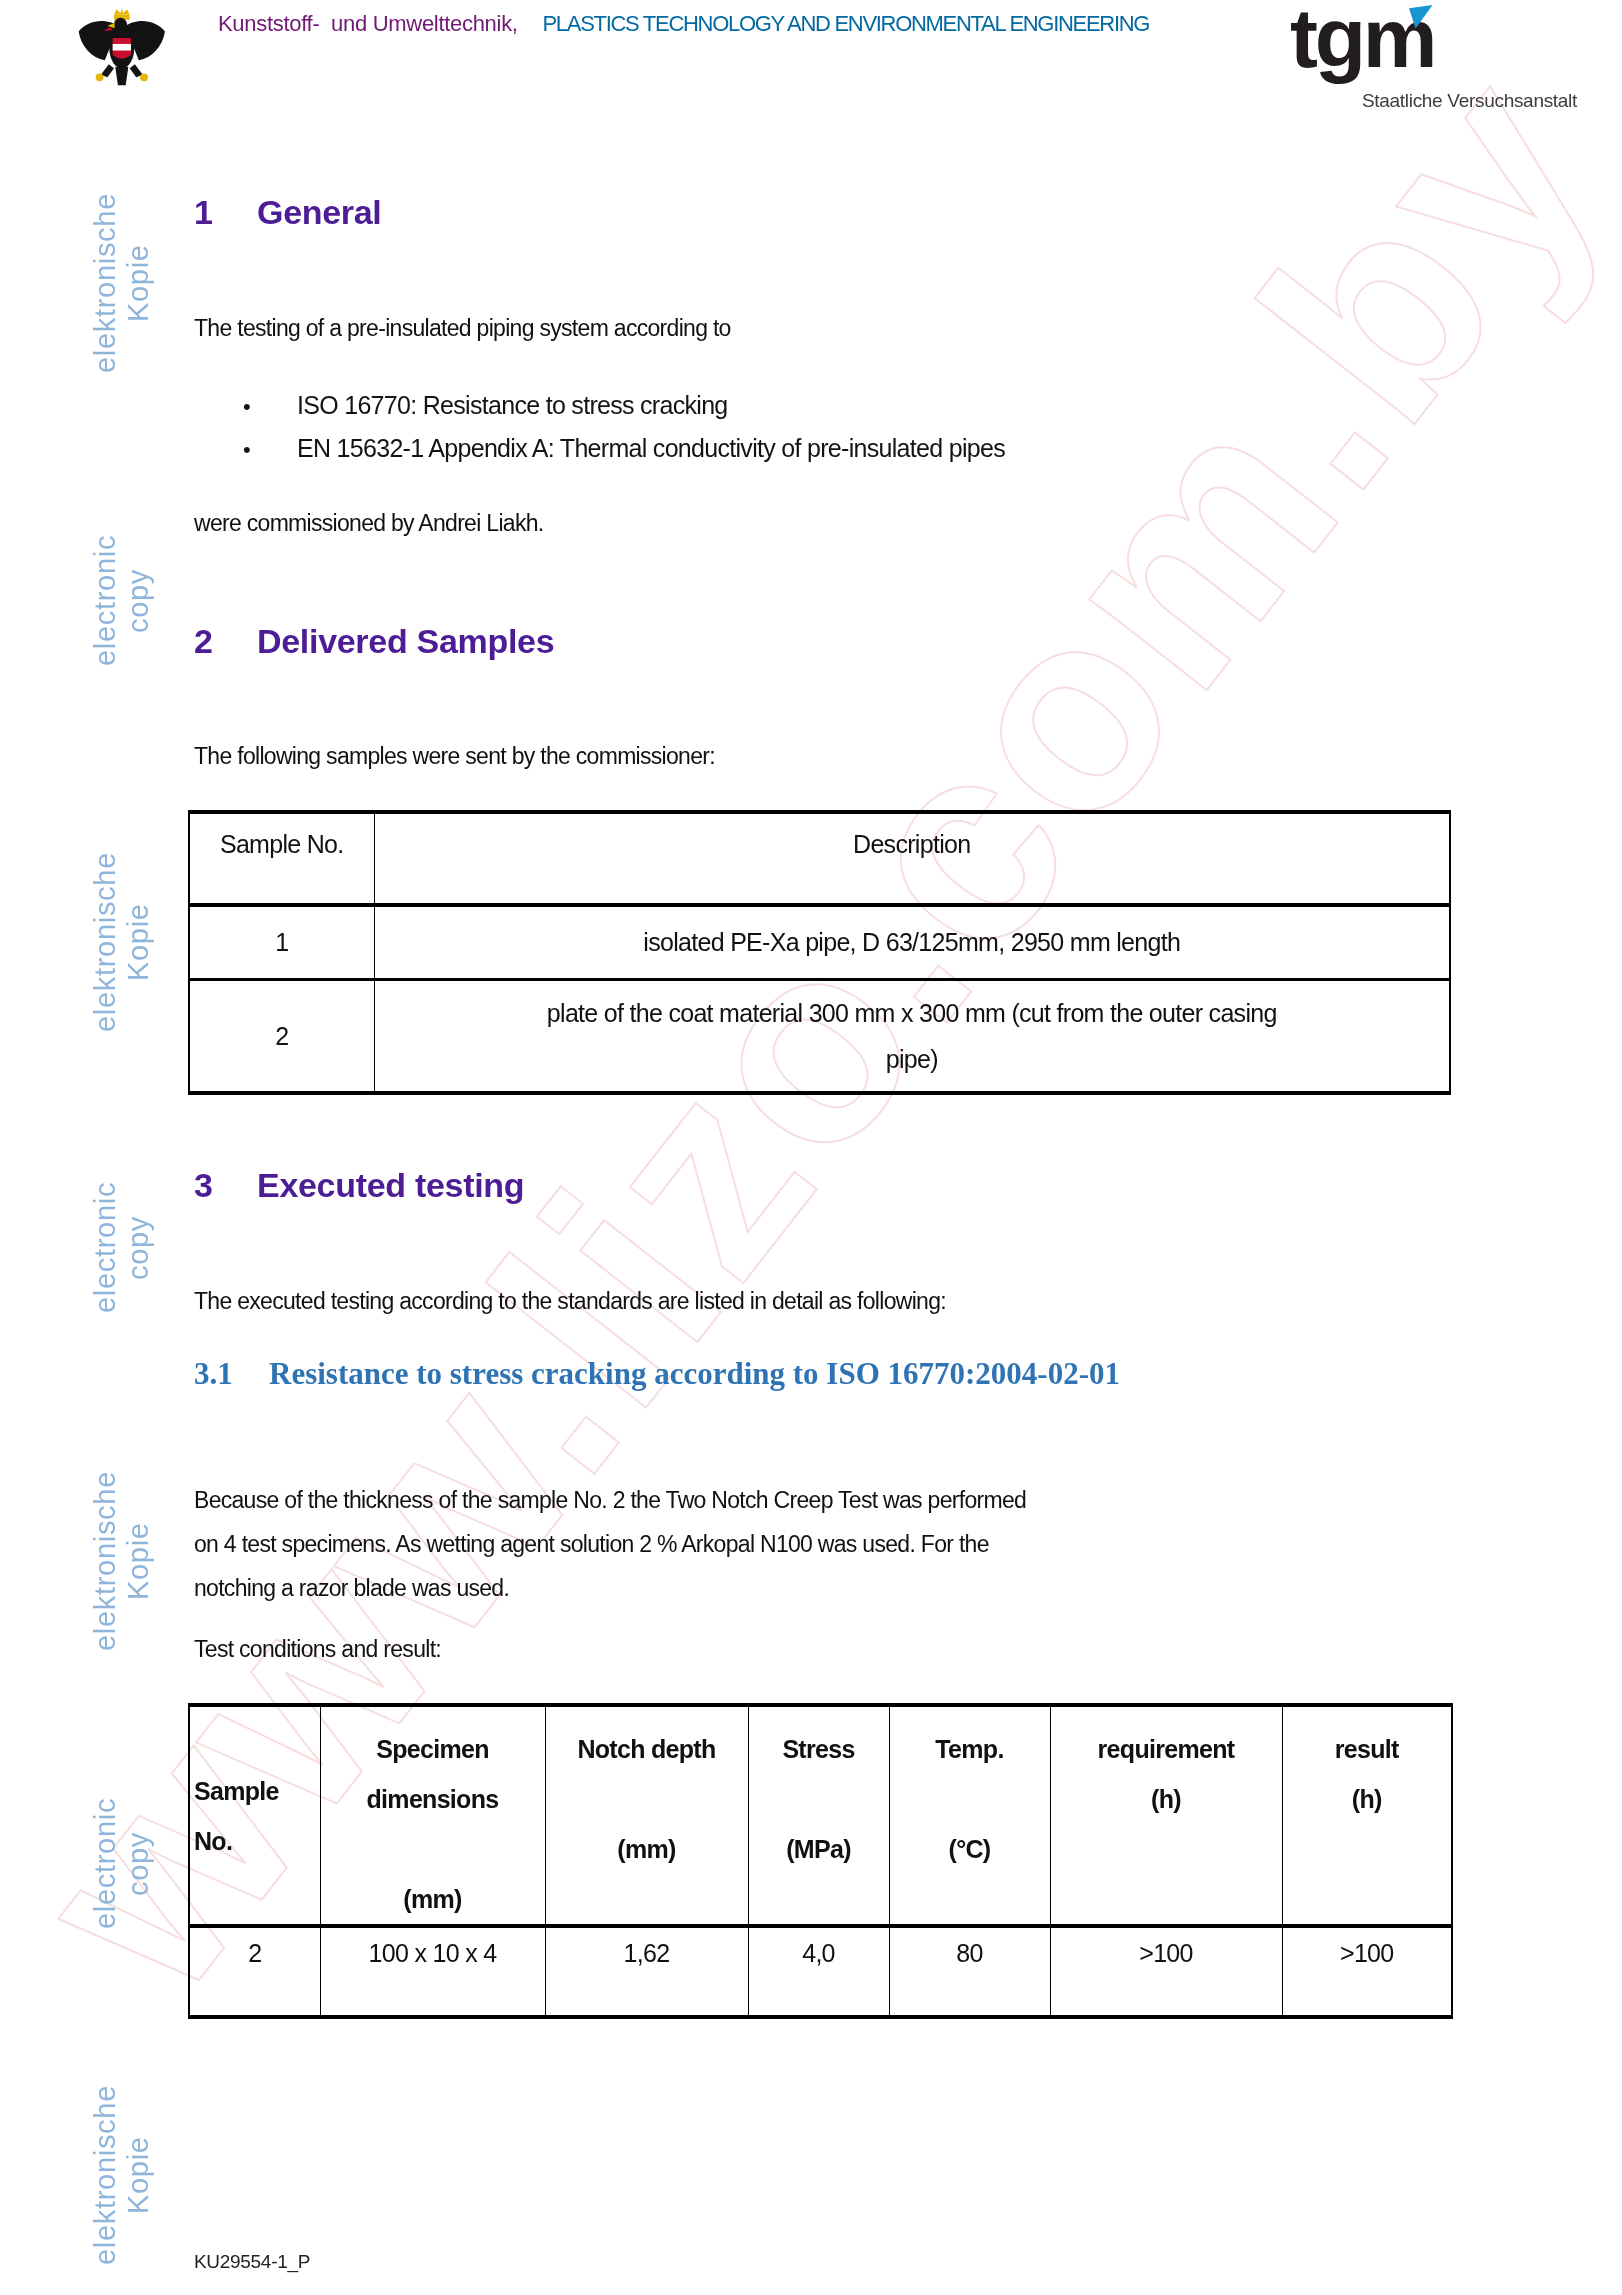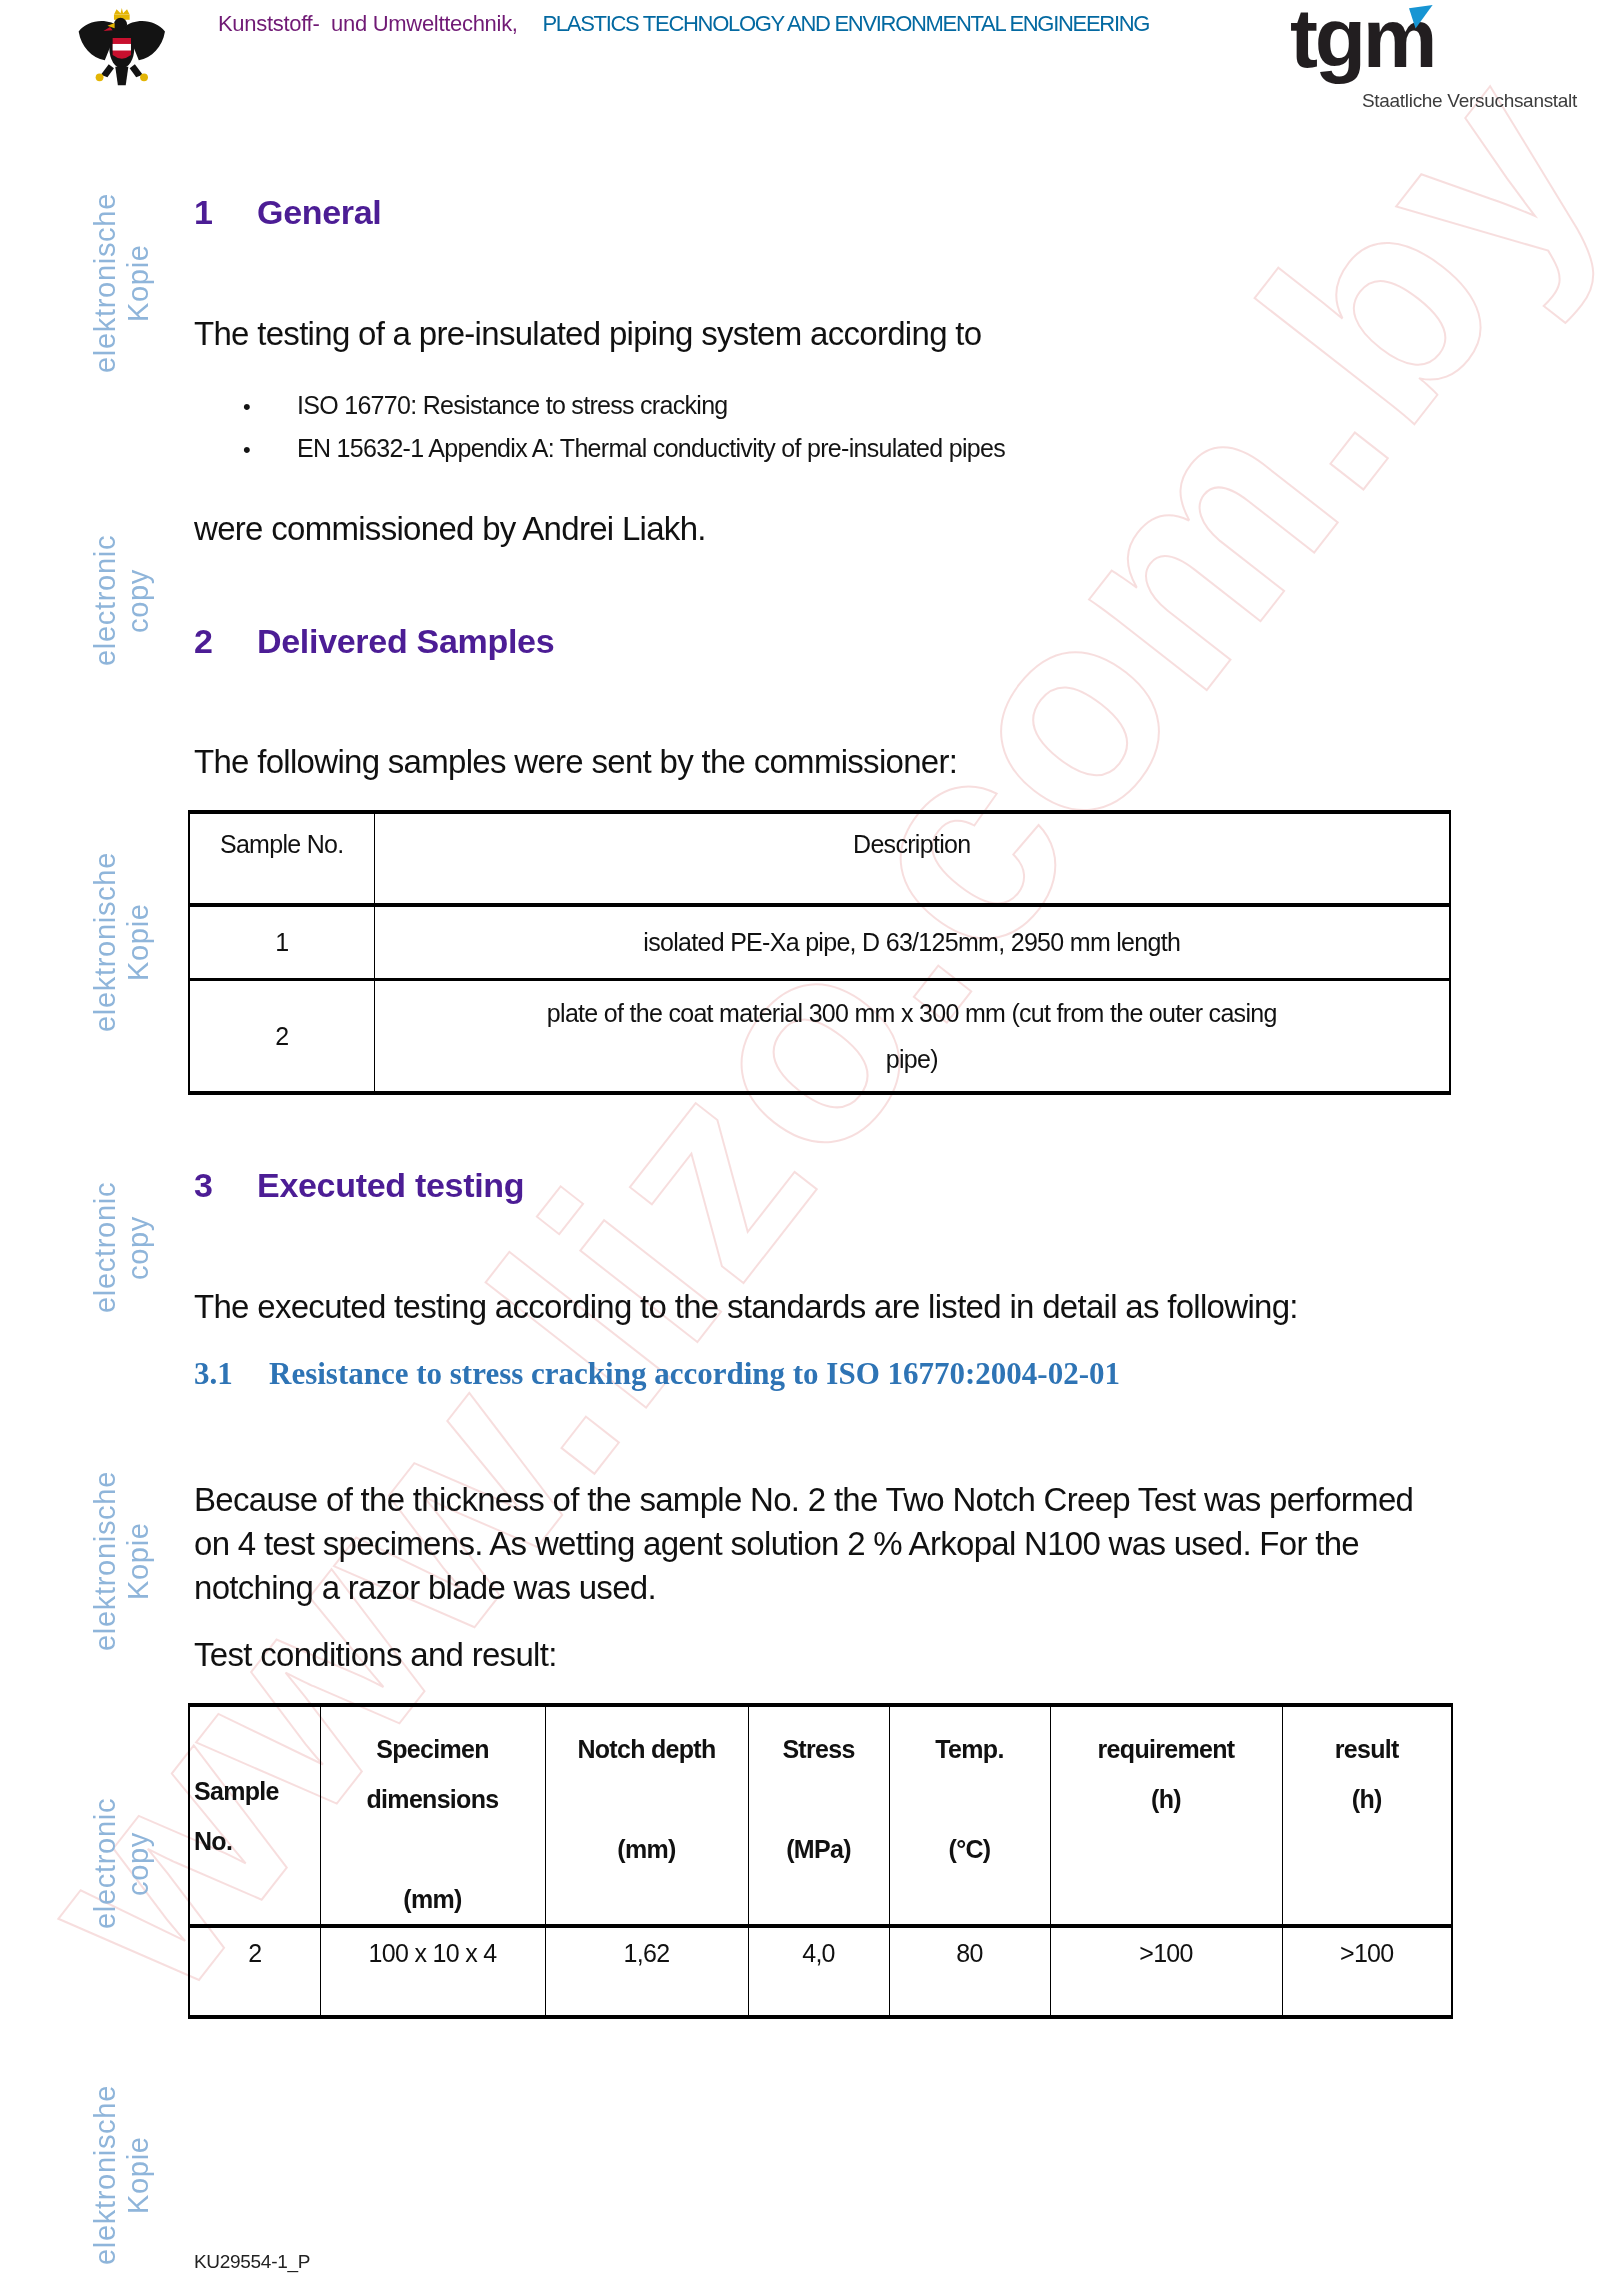--- a/index.html
+++ b/index.html
@@ -27,21 +27,21 @@
   .hdr-caps { color:#0369a1; letter-spacing:-1.3px;margin-left:20px; }
   .tgm-wordmark { position:absolute; left:1290px; top:-3.9px; z-index:2; font-size:84px; line-height:84px; font-weight:bold; letter-spacing:-3.3px; color:#221E20; }
   .tgm-triangle { position:absolute; left:1409px; top:5.2px; z-index:2; }
   .tgm-subtitle { position:absolute; left:1283px; top:82px; width:294px; z-index:2; font-size:19px; color:#3c3c3c; text-align:right; letter-spacing:-0.3px;margin-top:8px; }
   
   .h-section { position:absolute; left:194px; z-index:2; font-size:34px; font-weight:bold; color:#4c1d95; letter-spacing:-0.3px; white-space:nowrap; }
   .h-num { display:inline-block; width:63px; }
   .h-sub { position:absolute; left:194px; top:1356px; z-index:2; font-size:31px; font-weight:bold; color:#2E74B5; font-family:"Liberation Serif", serif; white-space:nowrap; }
   .h-sub .h-num { width:75px; }
   
-  .para { position:absolute; left:194px; z-index:2; font-size:33px; letter-spacing:-0.7px; color:#111; white-space:nowrap; }
+  .para { position:absolute; left:194px; z-index:2; font-size:23px; letter-spacing:-0.7px; color:#111; white-space:nowrap; }
   .para.multi { white-space:pre-line; line-height:44px; }
   .bullet-row { position:absolute; left:243px; z-index:2; font-size:25px; letter-spacing:-0.7px; display:flex; align-items:baseline; white-space:nowrap; }
   .bullet-dot { width:54px; font-size:22px; }
   
   table.doc { position:absolute; left:188px; z-index:2; border-collapse:collapse; table-layout:fixed; background:transparent; font-size:25px; letter-spacing:-0.7px; color:#111; }
   table.doc th, table.doc td { border-left:1.3px solid #000; border-right:1.3px solid #000; padding:0; overflow:hidden; }
   table.doc { border-left:2px solid #000; border-right:2px solid #000; }
   
   #samples-table { top:810px; width:1263px; }
   #samples-table th { border-top:4.6px solid #000; border-bottom:4.6px solid #000; height:73px; vertical-align:top; padding-top:16.4px; font-weight:normal; text-align:center; }

